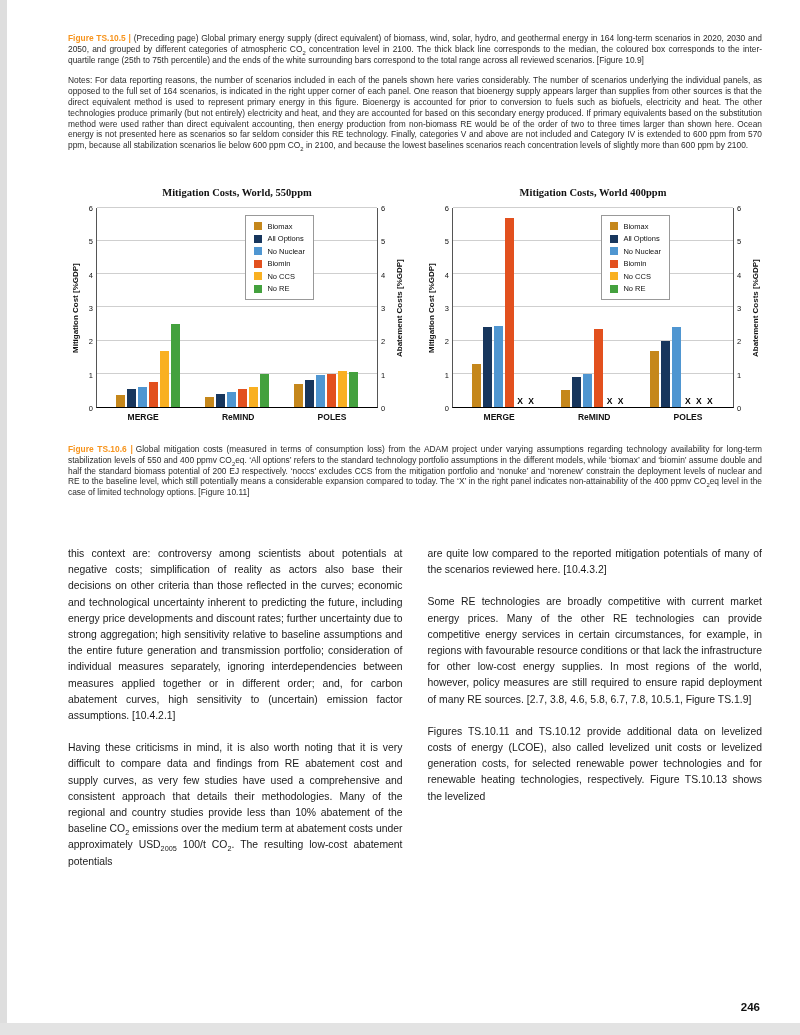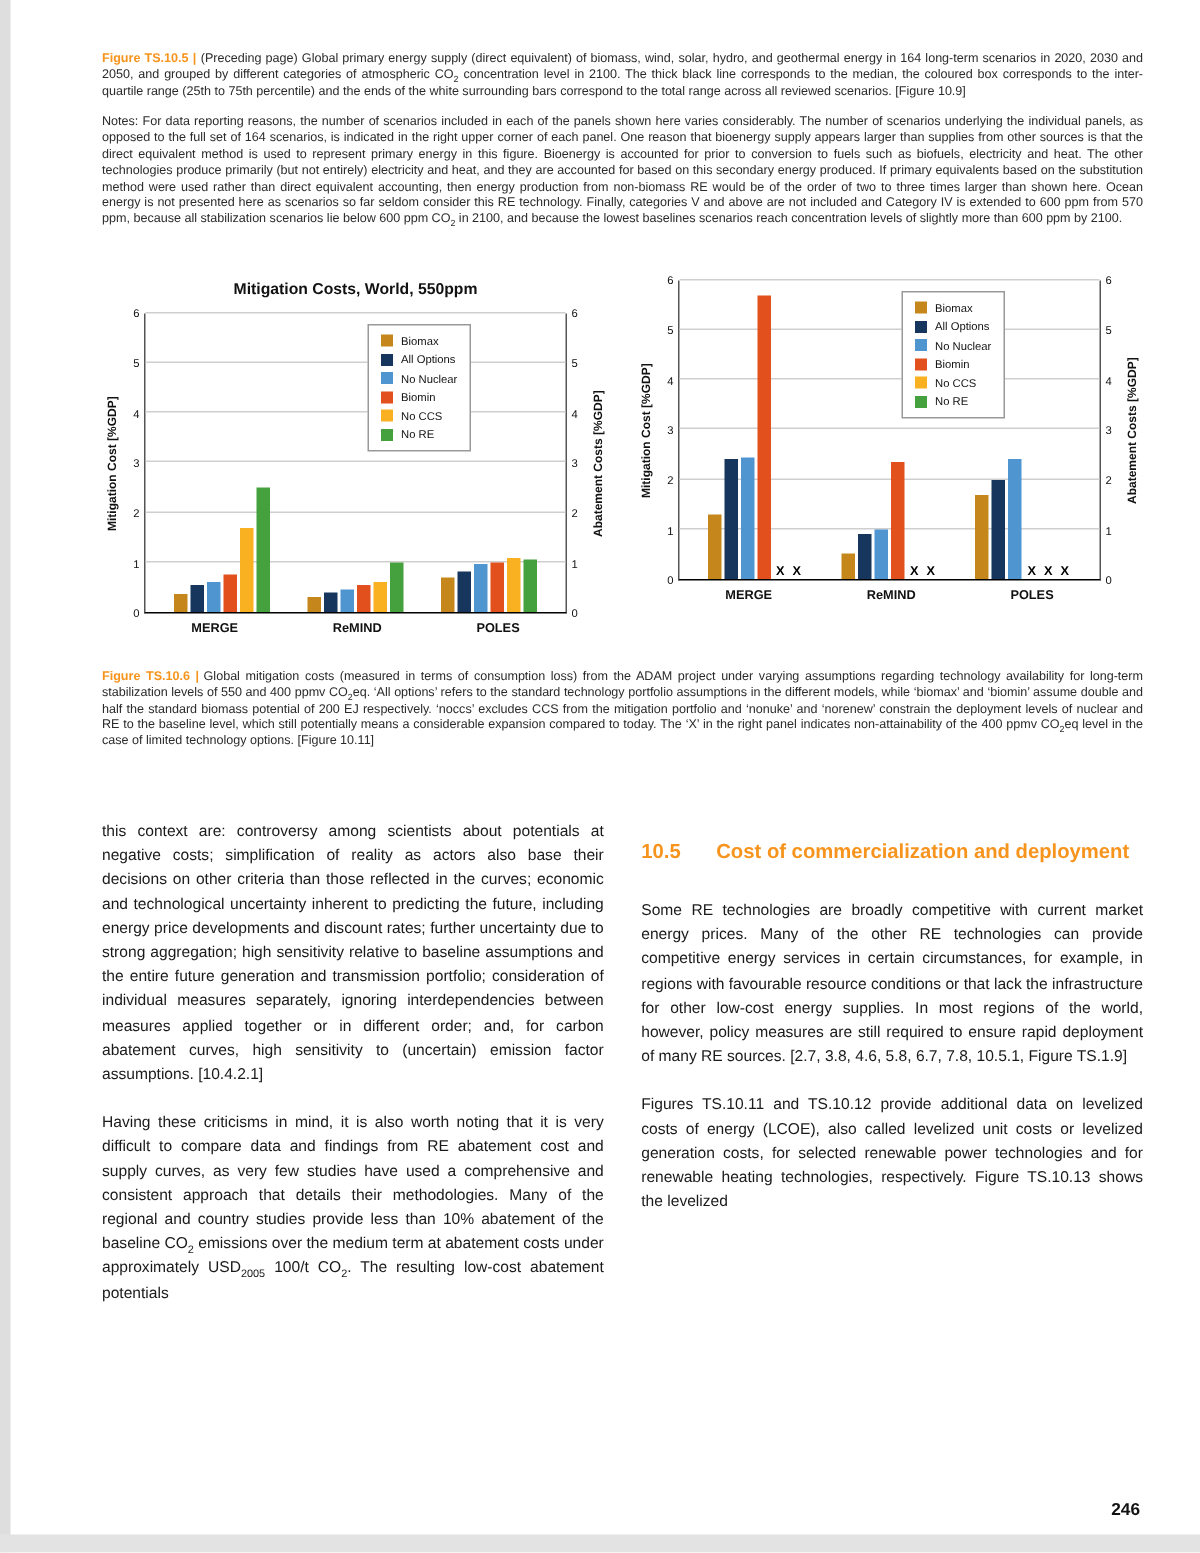--- a/index.html
+++ b/index.html
@@ -22,21 +22,21 @@
   
   .caption{font-size:8.4px;line-height:10.8px;color:#2b2b2b;text-align:justify;}
   .caption .fig-label{color:#F7941D;font-weight:bold;margin-right:3px;}
   .cap-105{margin-top:33px;}
   .notes{margin-top:10px;font-size:8.4px;line-height:10.8px;color:#2b2b2b;text-align:justify;}
   .cap-106{margin-top:22px;}
 
   
   .charts-row{display:flex;gap:18px;margin-top:36px;}
   .chart{flex:1;min-width:0;}
-  .chart-title{text-align:center;font-weight:bold;font-size:10.5px;margin-bottom:10px;color:#111;}
+  .chart-title{text-align:center;font-weight:bold;font-size:10.5px;margin-bottom:10px;color:#111;font-family:Liberation Serif, serif;}
   .chart-body{display:flex;height:200px;align-items:stretch;}
   .axis-label{
     width:14px;display:flex;align-items:center;justify-content:center;
     writing-mode:vertical-rl;transform:rotate(180deg);
     font-size:8px;font-weight:bold;color:#111;
   }
   .ticks{width:14px;position:relative;font-size:7.5px;color:#111;}
   .ticks.left .tick{position:absolute;right:3px;transform:translateY(50%);}
   .ticks.right .tick{position:absolute;left:3px;transform:translateY(50%);}
   .plot{flex:1;position:relative;border-bottom:1.5px solid #000;border-left:1px solid #555;border-right:1px solid #555;background:#fff;}
@@ -171,20 +171,21 @@
             </div>
             <div class="axis-label">Abatement Costs [%GDP]</div>
           </div>
           <div class="xlabels">
             <span class="xlabel">MERGE</span>
             <span class="xlabel">ReMIND</span>
             <span class="xlabel">POLES</span>
           </div>
         </div>
       <div class="chart">
+          <div class="chart-title">Mitigation Costs, World 400ppm</div>
           <div class="chart-body">
             <div class="axis-label">Mitigation Cost [%GDP]</div>
             <div class="ticks left">
               <span class="tick" style="bottom: 0%;">0</span>
               <span class="tick" style="bottom: 16.6667%;">1</span>
               <span class="tick" style="bottom: 33.3333%;">2</span>
               <span class="tick" style="bottom: 50%;">3</span>
               <span class="tick" style="bottom: 66.6667%;">4</span>
               <span class="tick" style="bottom: 83.3333%;">5</span>
               <span class="tick" style="bottom: 100%;">6</span>
@@ -271,24 +272,21 @@
     <div class="caption cap-106">
       <span class="fig-label">Figure TS.10.6 |</span><span>Global mitigation costs (measured in terms of consumption loss) from the ADAM project under varying assumptions regarding technology availability for long-term stabilization levels of 550 and 400 ppmv CO<sub>2</sub>eq. ‘All options’ refers to the standard technology portfolio assumptions in the different models, while ‘biomax’ and ‘biomin’ assume double and half the standard biomass potential of 200 EJ respectively. ‘noccs’ excludes CCS from the mitigation portfolio and ‘nonuke’ and ‘norenew’ constrain the deployment levels of nuclear and RE to the baseline level, which still potentially means a considerable expansion compared to today. The ‘X’ in the right panel indicates non-attainability of the 400 ppmv CO<sub>2</sub>eq level in the case of limited technology options. [Figure 10.11]</span>
     </div>
 
     <div class="columns">
       <div class="col">
         <p>this context are: controversy among scientists about potentials at negative costs; simplification of reality as actors also base their decisions on other criteria than those reflected in the curves; economic and technological uncertainty inherent to predicting the future, including energy price developments and discount rates; further uncertainty due to strong aggregation; high sensitivity relative to baseline assumptions and the entire future generation and transmission portfolio; consideration of individual measures separately, ignoring interdependencies between measures applied together or in different order; and, for carbon abatement curves, high sensitivity to (uncertain) emission factor assumptions. [10.4.2.1]</p>
         <p>Having these criticisms in mind, it is also worth noting that it is very difficult to compare data and findings from RE abatement cost and supply curves, as very few studies have used a comprehensive and consistent approach that details their methodologies. Many of the regional and country studies provide less than 10% abatement of the baseline CO<sub>2</sub> emissions over the medium term at abatement costs under approximately USD<sub>2005</sub> 100/t CO<sub>2</sub>. The resulting low-cost abatement potentials</p>
       </div>
       <div class="col">
-        <div class="section-heading">
-          <span class="section-number">10.5</span>
-          <span class="section-title">Cost of commercialization and deployment</span>
-        </div>
+        <p>are quite low compared to the reported mitigation potentials of many of the scenarios reviewed here. [10.4.3.2]</p>
         <p>Some RE technologies are broadly competitive with current market energy prices. Many of the other RE technologies can provide competitive energy services in certain circumstances, for example, in regions with favourable resource conditions or that lack the infrastructure for other low-cost energy supplies. In most regions of the world, however, policy measures are still required to ensure rapid deployment of many RE sources. [2.7, 3.8, 4.6, 5.8, 6.7, 7.8, 10.5.1, Figure TS.1.9]</p>
         <p>Figures TS.10.11 and TS.10.12 provide additional data on levelized costs of energy (LCOE), also called levelized unit costs or levelized generation costs, for selected renewable power technologies and for renewable heating technologies, respectively. Figure TS.10.13 shows the levelized</p>
       </div>
     </div>
 
   </div>
 
   <div class="page-number">246</div>
 </div>
 

